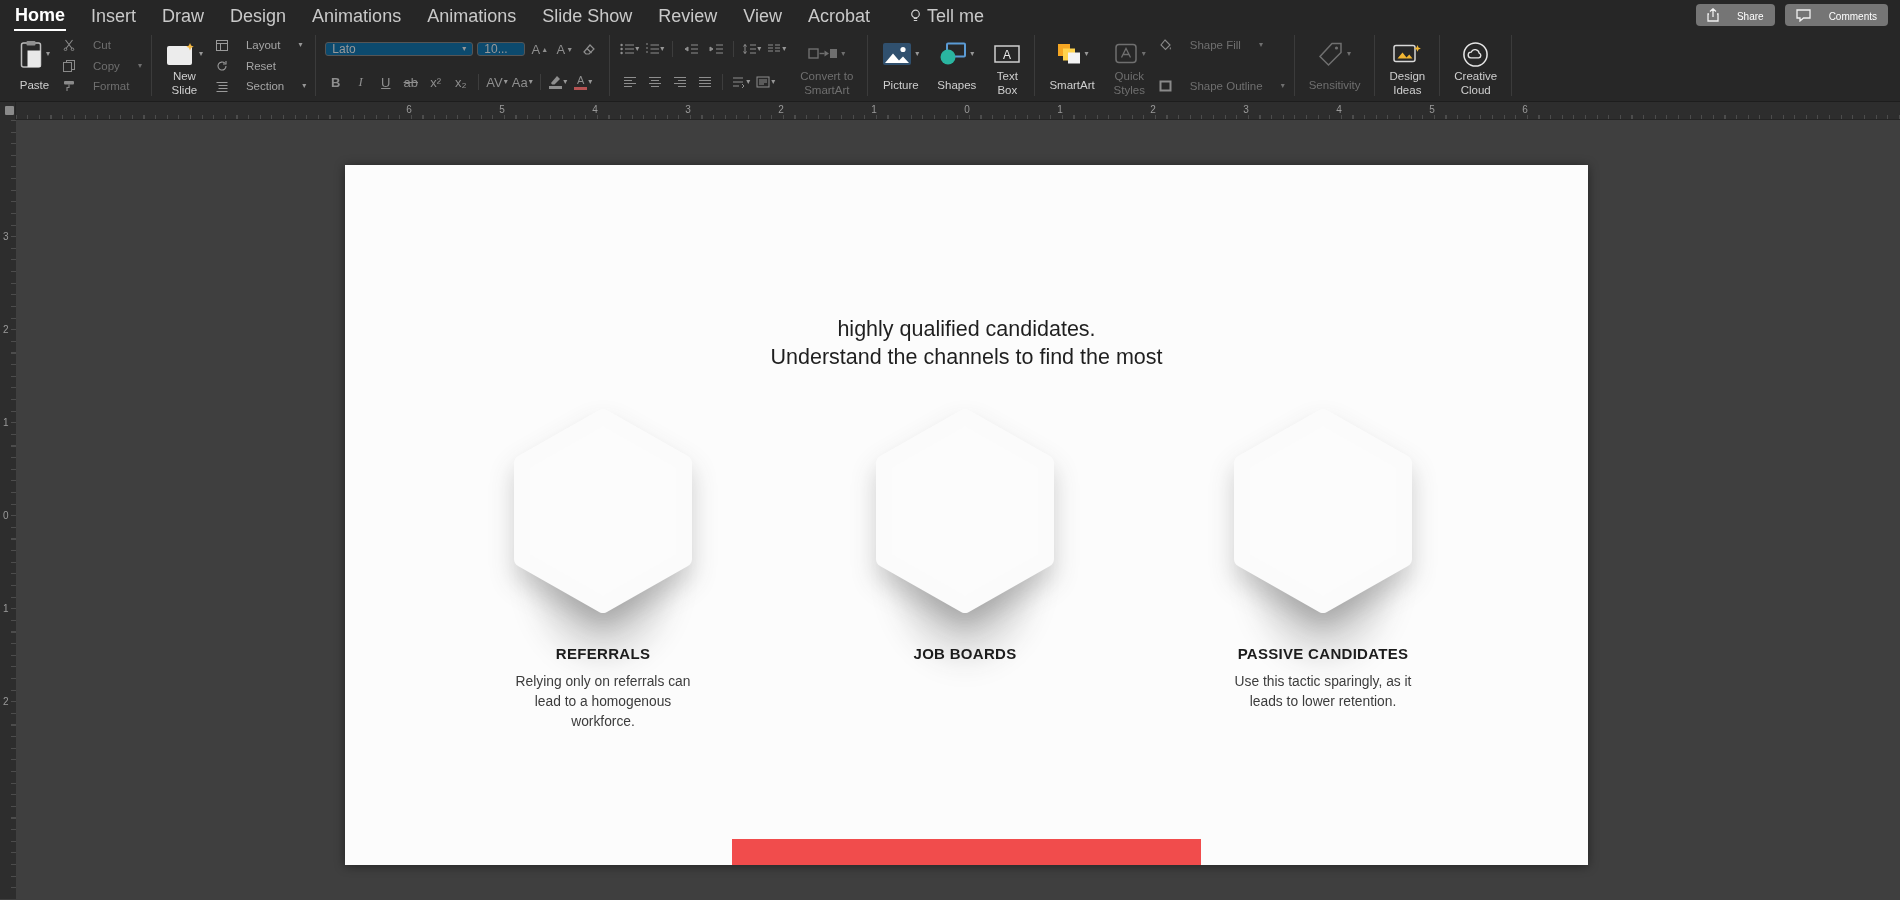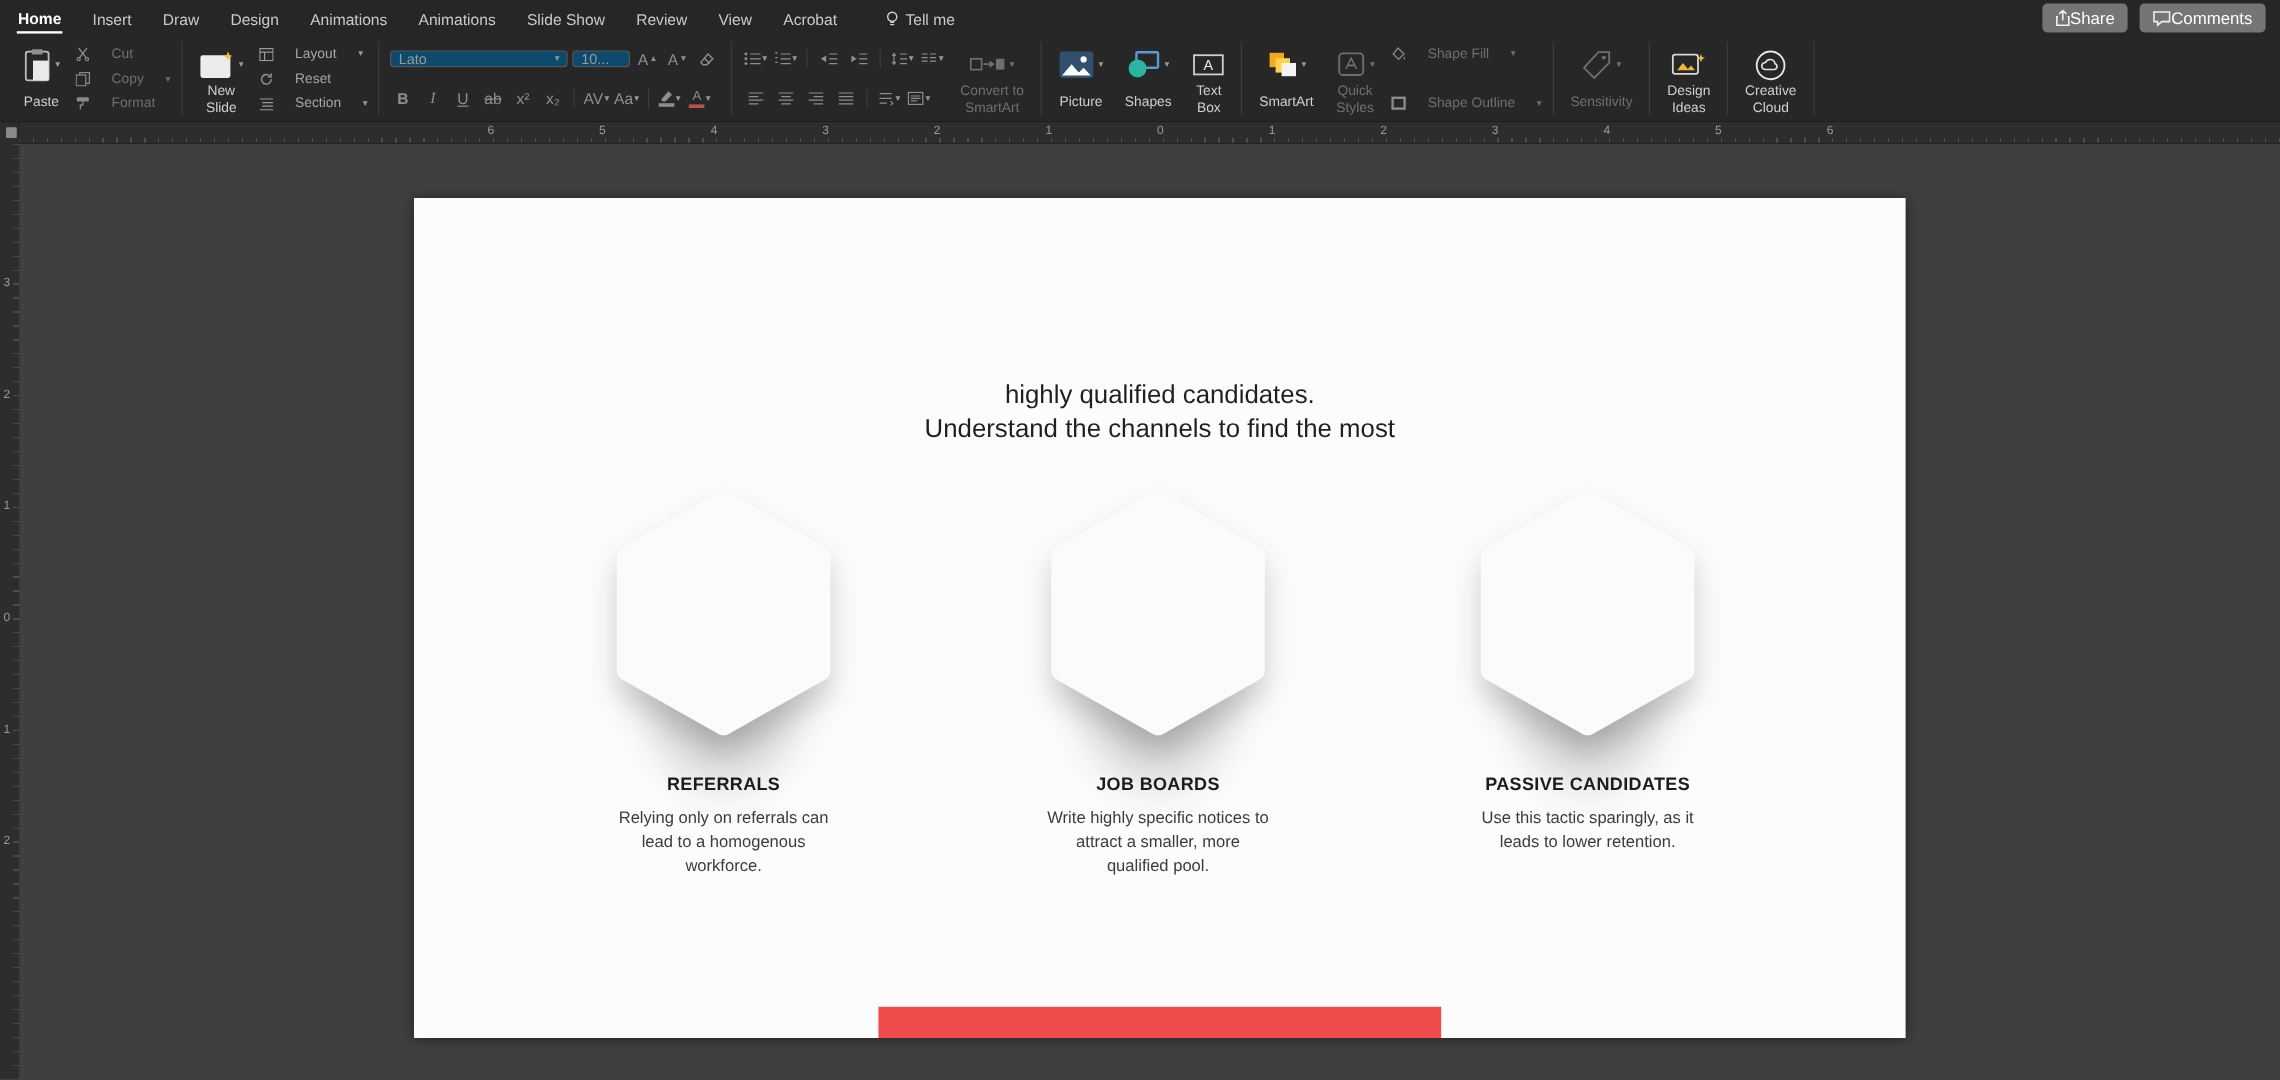--- a/index.html
+++ b/index.html
@@ -2,26 +2,26 @@
 <html><head>
 <meta charset="utf-8">
 <style>
   * { box-sizing: border-box; margin: 0; padding: 0; }
   html,body { width:1900px; height:900px; overflow:hidden; background:#3f3f3f;
     font-family:"Liberation Sans", sans-serif; -webkit-font-smoothing:antialiased; }
 
   
   .menubar { height:30px; background:#262626; display:flex; align-items:center;
     padding:0 12px 0 14px; gap:24px; }
-  .mtab { font-size:13px; color:#c9c9c9; white-space:nowrap; padding:5px 1px 3px; cursor:default; }
+  .mtab { font-size:18px; color:#c9c9c9; white-space:nowrap; padding:5px 1px 3px; cursor:default; }
   .mtab.active { color:#fff; font-weight:bold; border-bottom:2px solid #fff; }
   .tellme { display:flex; align-items:center; gap:6px; margin-left:14px; }
   .topright { margin-left:auto; display:flex; gap:10px; }
-  .chip { background:#757575; border-radius:4px; color:#fff; font-size:14px;
-    padding:4px 11px; display:flex; align-items:center; gap:0; cursor:default; }
+  .chip { background:#757575; border-radius:4px; color:#fff; font-size:10px;
+    padding:4px 11px; display:flex; align-items:flex-end; gap:18px; cursor:default; }
 
   
   .ribbon { height:72px; background:#272727; border-bottom:1px solid #1d1d1d;
     display:flex; align-items:stretch; padding:0 6px; }
   .rgroup { display:flex; align-items:stretch; padding:5px 8px; gap:8px; }
   .sep { width:1px; background:#3b3b3b; margin:5px 1px; }
   .bigbtn { display:flex; flex-direction:column; align-items:center; justify-content:space-between;
     padding:3px 5px; cursor:default; }
   .icw { display:flex; align-items:flex-start; gap:3px; min-height:32px; align-items:center; }
   .lbl { font-size:11.5px; color:#cfcfcf; text-align:center; line-height:1.2; display:block; }
@@ -620,21 +620,20 @@
       <h3>REFERRALS</h3>
       <p>Relying only on referrals can lead to a homogenous workforce.</p>
     </div>
 
     <div class="card c1">
       <div class="hexshadow"></div>
       <svg class="hex" width="190" height="204" viewBox="0 0 95 102">
         <polygon points="47.5,4 88,27 88,75 47.5,98 7,75 7,27" fill="#fcfcfc" stroke="#fbfbfb" stroke-width="8" stroke-linejoin="round"></polygon>
       </svg>
       <h3>JOB BOARDS</h3>
-      <p>Write highly specific notices to attract a smaller, more qualified pool.</p>
     </div>
 
     <div class="card c2">
       <div class="hexshadow"></div>
       <svg class="hex" width="190" height="204" viewBox="0 0 95 102">
         <polygon points="47.5,4 88,27 88,75 47.5,98 7,75 7,27" fill="#fcfcfc" stroke="#fbfbfb" stroke-width="8" stroke-linejoin="round"></polygon>
       </svg>
       <h3>PASSIVE CANDIDATES</h3>
       <p>Use this tactic sparingly, as it leads to lower retention.</p>
     </div>

